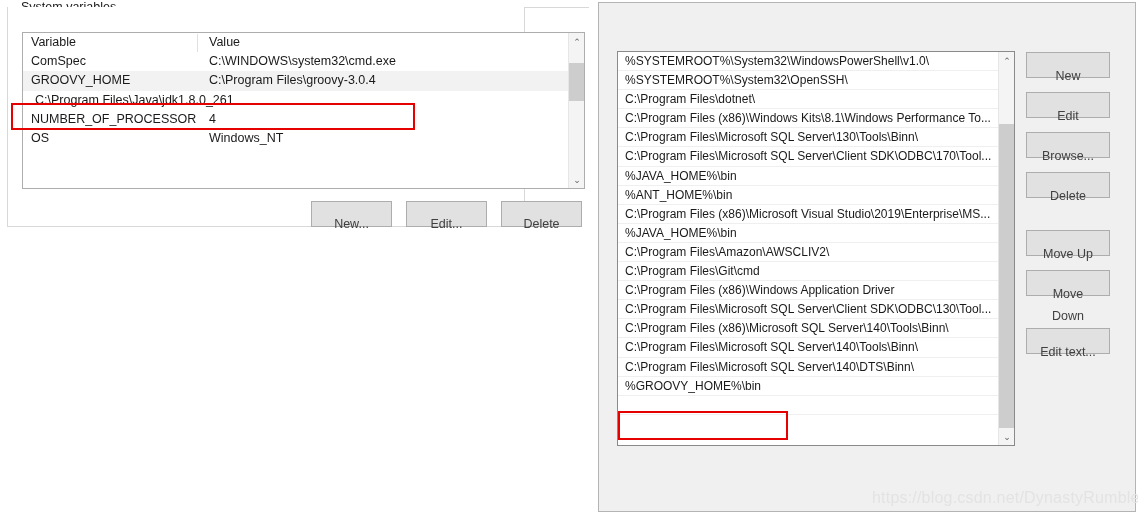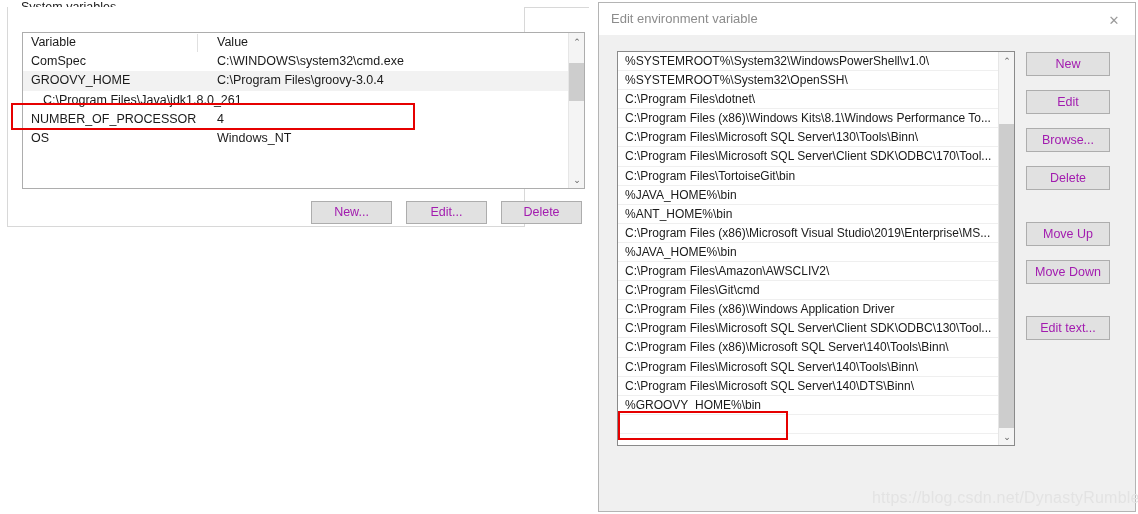--- a/index.html
+++ b/index.html
@@ -64,21 +64,21 @@
   }
   .tbl-row.header { color: #1a1a1a; }
   .tbl-row.selected { background: #f2f2f2; justify-content: center; }
   .tbl-col-var {
     width: 174px;
     padding-left: 8px;
     overflow: hidden;
     flex: 0 0 174px;
   }
   .tbl-col-val {
-    padding-left: 20px;
+    padding-left: 12px;
     overflow: hidden;
     flex: 1 1 auto;
   }
   #tbl-header-sep {
     position: absolute;
     left: 174px; top: 1px;
     width: 1px; height: 18px;
     background: #e0e0e0;
   }
   
@@ -100,25 +100,25 @@
     left: 0px; top: 30px;
     width: 16px; height: 38px;
     background: #cdcdcd;
   }
 
   
   .winbtn {
     background: #e1e1e1;
     border: 1px solid #adadad;
     font-size: 12.5px;
-    color: #a21caf;
+    color: #404040;
     text-align: center;
     cursor: default;
     font-family: "Liberation Sans", sans-serif;
-    padding: 0;
+    padding: 12px;
   }
   #left-buttons {
     position: absolute;
     left: 303px; top: 194px;
     display: flex;
     gap: 14px;
   }
   #left-buttons .winbtn {
     width: 81px; height: 23px;
     line-height: 21px;
@@ -280,34 +280,29 @@
         <button class="winbtn">New...</button>
         <button class="winbtn">Edit...</button>
         <button class="winbtn">Delete</button>
       </div>
   </div>
 
   <div id="left-redbox"></div>
 
   <div id="edit-dialog">
 
-    <div id="dlg-titlebar">
-      <div id="dlg-title">Edit environment variable</div>
-      <div id="dlg-close">✕</div>
-    </div>
 
     <div id="path-list">
       <div id="path-rows">
           <div class="path-row">%SYSTEMROOT%\System32\WindowsPowerShell\v1.0\</div>
           <div class="path-row">%SYSTEMROOT%\System32\OpenSSH\</div>
           <div class="path-row">C:\Program Files\dotnet\</div>
           <div class="path-row">C:\Program Files (x86)\Windows Kits\8.1\Windows Performance To...</div>
           <div class="path-row">C:\Program Files\Microsoft SQL Server\130\Tools\Binn\</div>
           <div class="path-row">C:\Program Files\Microsoft SQL Server\Client SDK\ODBC\170\Tool...</div>
-          <div class="path-row">C:\Program Files\TortoiseGit\bin</div>
           <div class="path-row">%JAVA_HOME%\bin</div>
           <div class="path-row">%ANT_HOME%\bin</div>
           <div class="path-row">C:\Program Files (x86)\Microsoft Visual Studio\2019\Enterprise\MS...</div>
           <div class="path-row">%JAVA_HOME%\bin</div>
           <div class="path-row">C:\Program Files\Amazon\AWSCLIV2\</div>
           <div class="path-row">C:\Program Files\Git\cmd</div>
           <div class="path-row">C:\Program Files (x86)\Windows Application Driver</div>
           <div class="path-row">C:\Program Files\Microsoft SQL Server\Client SDK\ODBC\130\Tool...</div>
           <div class="path-row">C:\Program Files (x86)\Microsoft SQL Server\140\Tools\Binn\</div>
           <div class="path-row">C:\Program Files\Microsoft SQL Server\140\Tools\Binn\</div>

